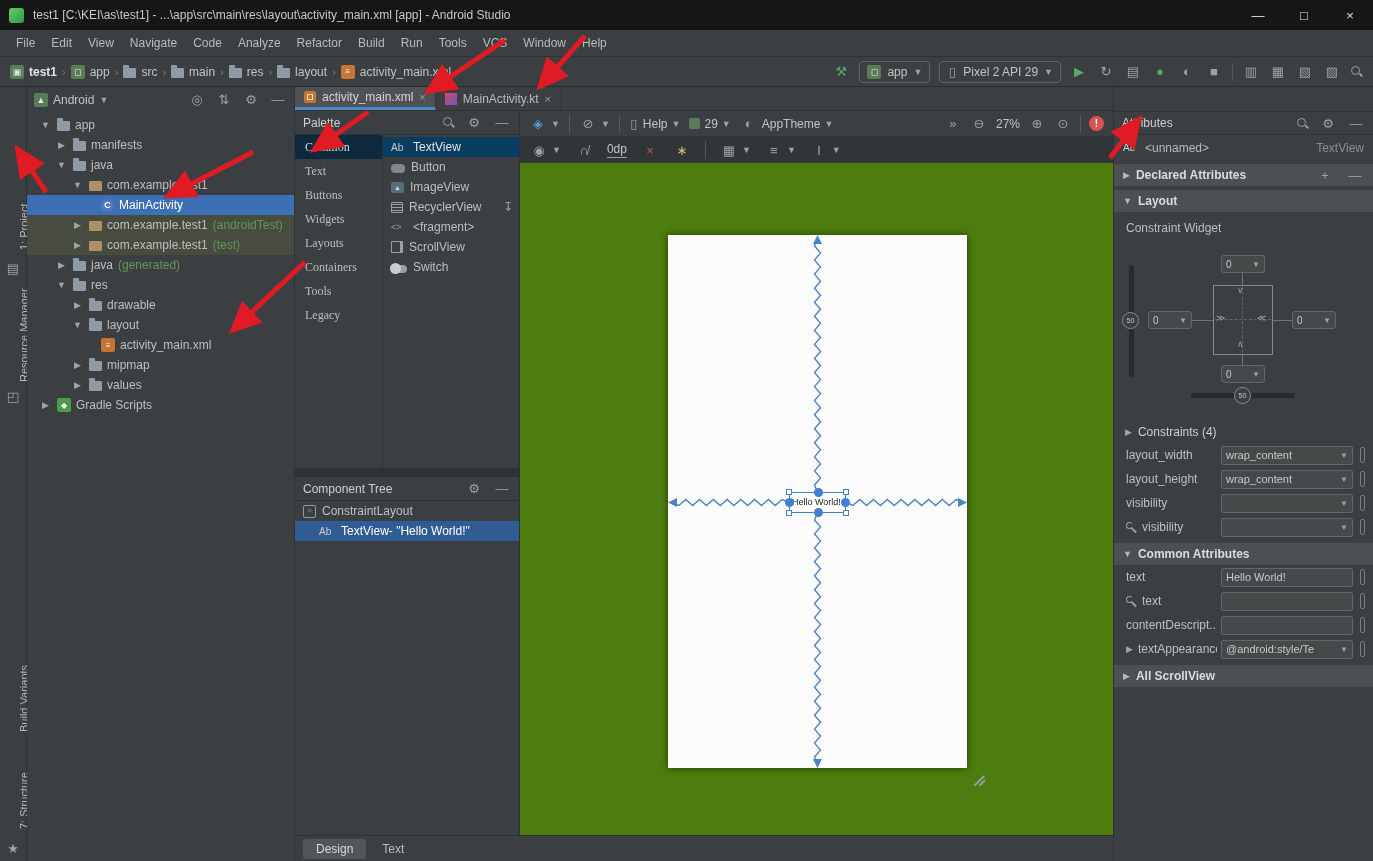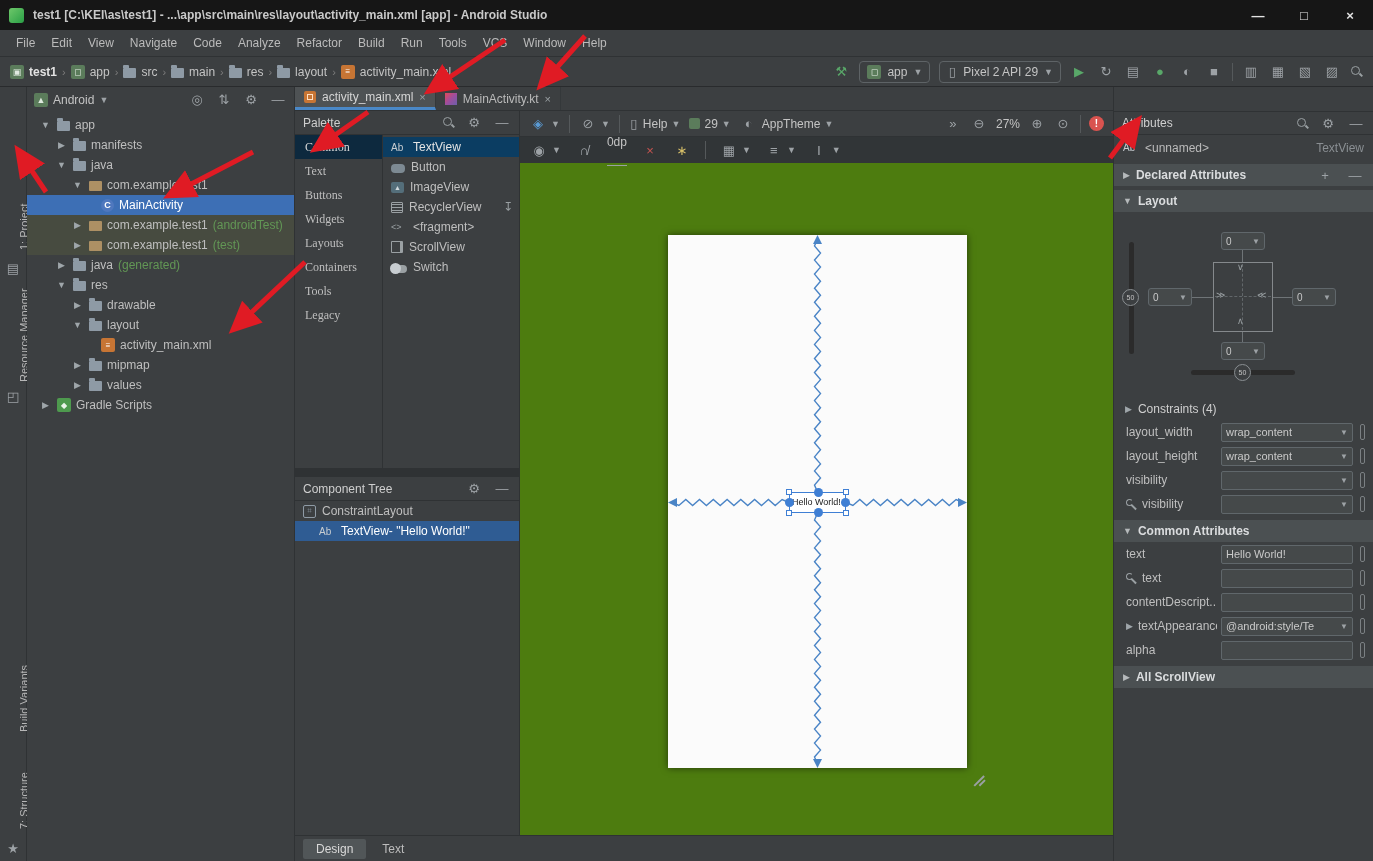--- a/index.html
+++ b/index.html
@@ -1,21 +1,21 @@
 <!DOCTYPE html>
 <html><head>
 <meta charset="utf-8">
 <style>
   *{margin:0;padding:0;box-sizing:border-box;}
   html,body{width:1373px;height:861px;overflow:hidden;background:#3c3f41;
     font-family:"Liberation Sans","DejaVu Sans",sans-serif;font-size:12px;color:#bbbbbb;}
   .app{position:relative;width:1373px;height:861px;background:#3c3f41;}
 
   
-  .titlebar{position:absolute;left:0;top:0;right:0;height:30px;background:#161616;display:flex;align-items:center;font-weight:bold;}
+  .titlebar{position:absolute;left:0;top:0;right:0;height:30px;background:#161616;display:flex;align-items:center;}
   .droid{width:15px;height:15px;margin:0 9px;border-radius:3px;background:linear-gradient(135deg,#6ec86a,#2a9f46);}
   .title-text{color:#c9c9c9;}
   .win-controls{margin-left:auto;display:flex;height:100%;}
   .win-btn{width:46px;display:flex;align-items:center;justify-content:center;color:#e3e3e3;font-size:13px;}
 
   
   .menubar{position:absolute;top:30px;left:0;right:0;height:27px;background:#3c3f41;display:flex;align-items:center;padding-left:8px;border-bottom:1px solid #2f3234;}
   .menu-item{padding:0 8px;color:#bbbbbb;}
 
   
@@ -103,21 +103,21 @@
   .ct-row.sel{background:#2f5c93;color:#ffffff;}
 
   
   .design{position:absolute;left:225px;top:0;right:0;bottom:0;}
   .dt1{height:26px;background:#3c3f41;border-bottom:1px solid #2f3234;display:flex;align-items:center;padding:0 9px;gap:9px;color:#c4c4c4;}
   .dt1-right{margin-left:auto;display:flex;align-items:center;gap:8px;}
   .dt2{height:26px;background:#313537;display:flex;align-items:center;padding:0 10px;gap:14px;color:#c4c4c4;}
   .mgroup{display:flex;align-items:center;gap:4px;}
   .zoom-label{color:#c4c4c4;}
   .warn{width:15px;height:15px;border-radius:50%;background:#d9534f;color:#fff;font-size:10px;font-weight:bold;display:flex;align-items:center;justify-content:center;}
-  .u0dp{border-bottom:1px solid #9aa0a3;padding-bottom:16px;}
+  .u0dp{border-bottom:1px solid #9aa0a3;padding-bottom:1px;}
   .surface{position:absolute;top:52px;left:0;right:0;bottom:0;}
   .artboard{position:absolute;left:148px;top:72px;width:299px;height:533px;background:#fbfbfb;box-shadow:0 0 7px rgba(0,0,0,.55);}
   .zzsvg{position:absolute;inset:0;pointer-events:none;}
   .zz{fill:none;stroke:#4a84c6;stroke-width:1.4;}
   .zhead{fill:#4a84c6;}
   .selbox{position:absolute;left:269px;top:329px;width:57px;height:21px;border:1px solid #3f7fd4;background:#ffffff;}
   .selbox .txt{font-size:9px;color:#1b1b1b;line-height:19px;padding-left:2px;white-space:nowrap;overflow:hidden;}
   .hs{position:absolute;width:6px;height:6px;background:#ffffff;border:1px solid #3f7fd4;}
   .hc{position:absolute;width:9px;height:9px;border-radius:50%;background:#3f7fd4;}
   .grip{position:absolute;left:452px;top:608px;width:14px;height:14px;}
@@ -565,20 +565,21 @@
       <span class="ph-icons" style="margin-left:auto;display:flex;gap:12px;align-items:center;font-weight:normal;">
         <span class="gicon">+</span>
         <span class="gicon">—</span>
       </span>
     </div>
     <div class="sect">
       <span class="chev">▼</span>
       <span>Layout</span>
     </div>
 
+    <div class="cw-label">Constraint Widget</div>
     <div class="cwidget">
       <div class="cw-track-v"></div>
       <div class="cw-bias" style="left:8px;top:77px;">50</div>
       <div class="mini-combo" style="left:107px;top:20px;">
         <span>0</span>
         <span class="fcaret">▼</span>
       </div>
       <div class="mini-combo" style="left:34px;top:76px;">
         <span>0</span>
         <span class="fcaret">▼</span>
@@ -687,29 +688,20 @@
       <span class="bracket"></span>
     </div>
     <div class="arow">
       <span class="alabel">
         <span class="chev">▶</span>
         <span>textAppearance</span>
       </span>
       <span class="field">
         <span>@android:style/Te</span>
         <span class="fcaret">▼</span>
-      </span>
-      <span class="bracket"></span>
-    </div>
-    <div class="arow">
-      <span class="alabel">
-          <span>alpha</span>
-        </span>
-      <span class="field">
-        <span></span>
       </span>
       <span class="bracket"></span>
     </div>
 
     <div class="sect">
       <span class="chev">▶</span>
       <span>All ScrollView</span>
     </div>
   </div>
 

